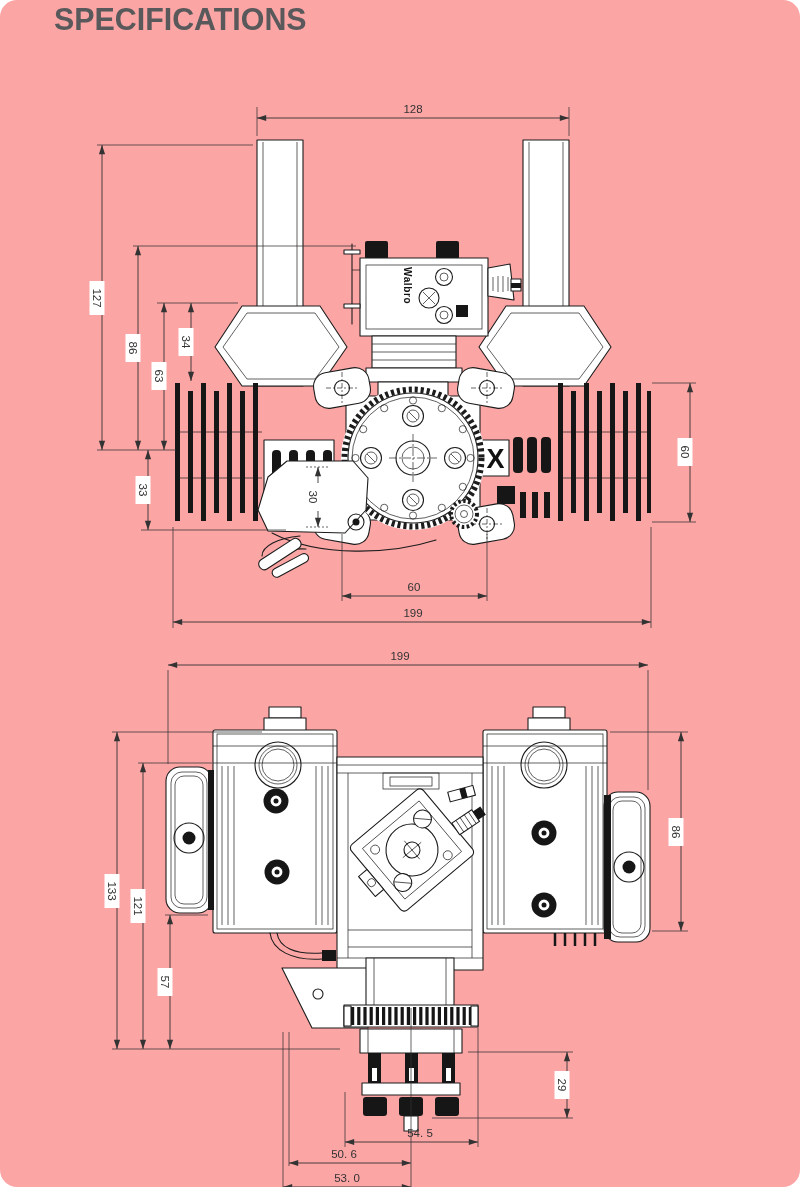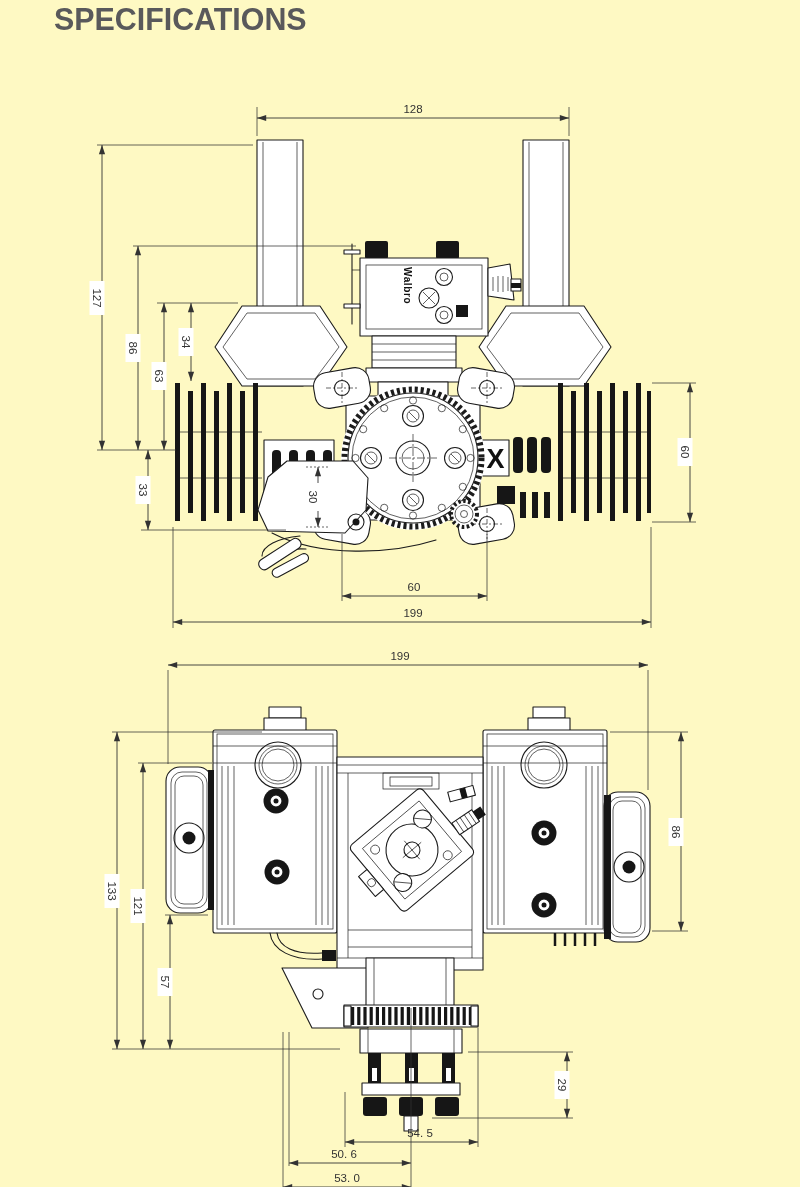--- a/index.html
+++ b/index.html
@@ -1,17 +1,17 @@
 <!DOCTYPE html>
 <html><head>
 <meta charset="utf-8">
 <style>
   html,body{margin:0;padding:0;background:#fff;}
-  #stage{position:relative;width:800px;height:1187px;background:#fef9c3;overflow:hidden;
-         font-family:"Liberation Sans",sans-serif;}
+  #stage{position:relative;width:800px;height:1187px;background:#fca5a5;overflow:hidden;
+         font-family:"Liberation Sans",sans-serif;border-radius:17px;}
   #title{position:absolute;left:54px;top:2px;font-size:31px;font-weight:bold;
          color:#59595b;letter-spacing:0px;transform:scaleX(.98);transform-origin:left top;
          font-family:"Liberation Sans",sans-serif;}
   svg{position:absolute;left:0;top:0;}
   .o  {stroke:#1c1c1c;fill:none;stroke-width:1.1;stroke-linejoin:round;stroke-linecap:round;}
   .ow {stroke:#1c1c1c;fill:#ffffff;stroke-width:1.1;stroke-linejoin:round;}
   .t  {stroke:#1c1c1c;fill:none;stroke-width:0.7;}
   .b  {fill:#161616;stroke:none;}
   .x  {stroke:#333333;fill:none;stroke-width:0.75;}
   .d  {stroke:#333333;fill:none;stroke-width:0.9;}

